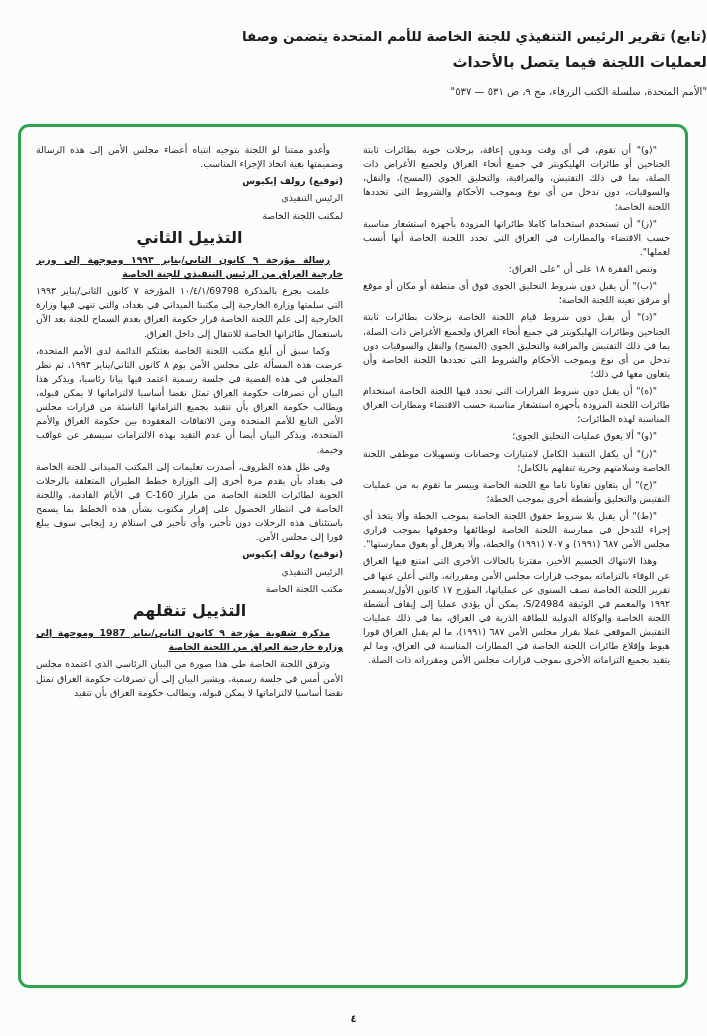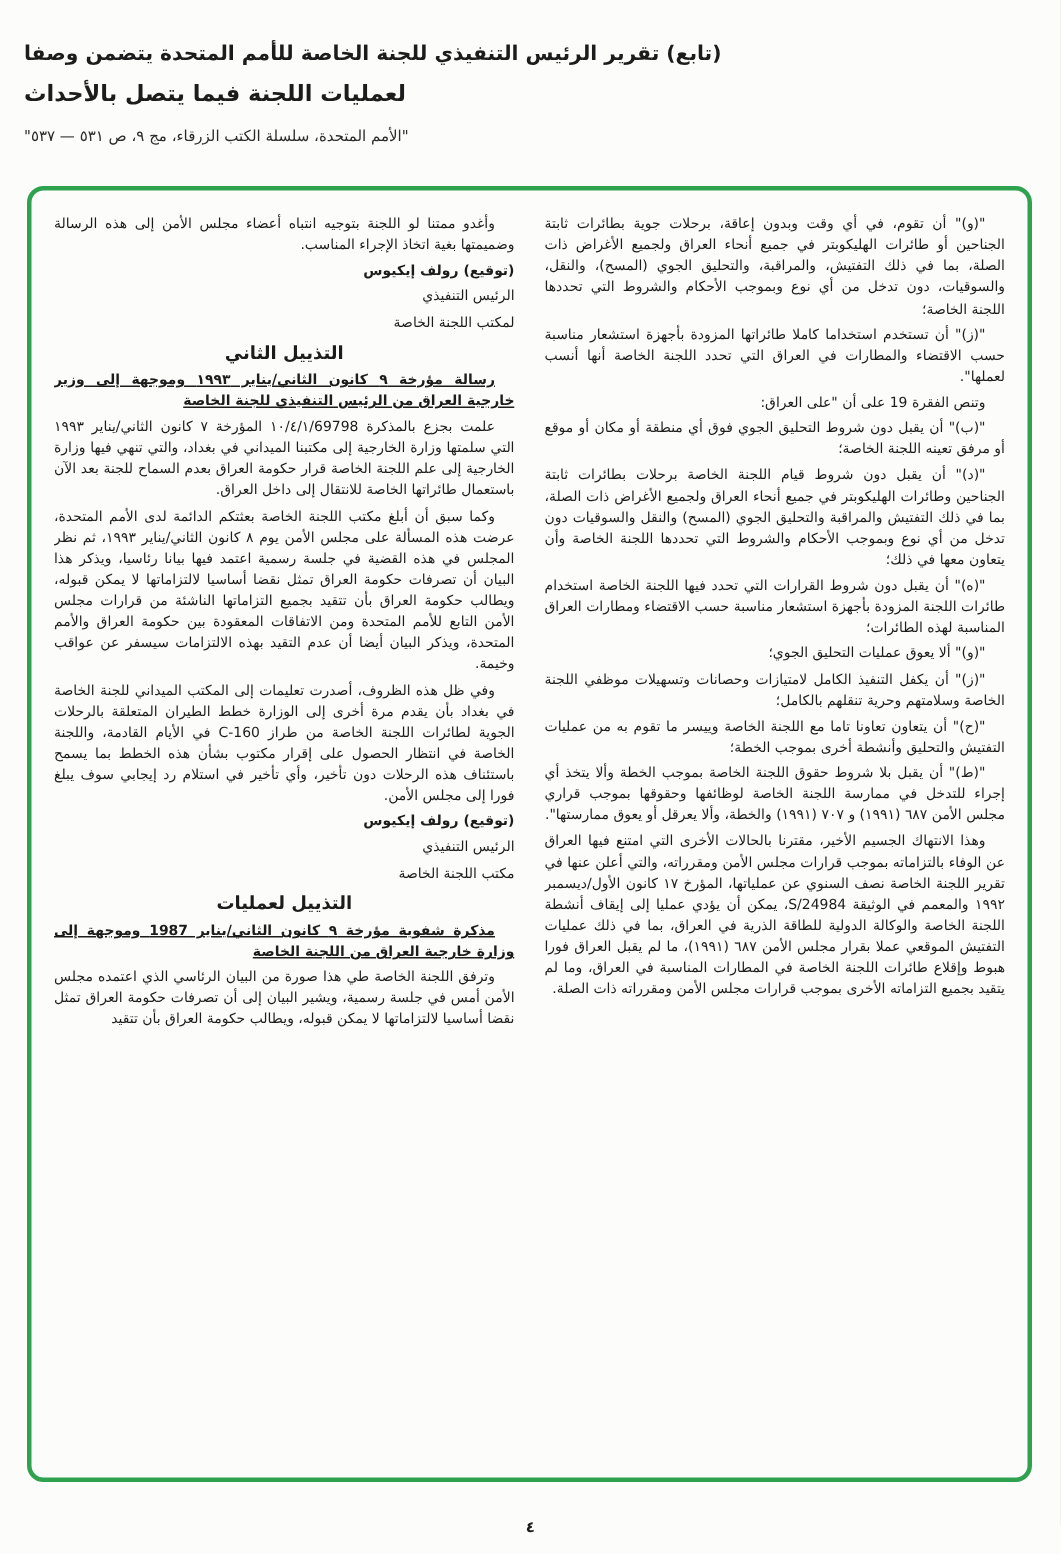--- a/index.html
+++ b/index.html
@@ -7,21 +7,21 @@
   .page {
     position:relative;
     width:707px; height:1036px;
     margin:0 auto;
     background:#fcfcfa;
     font-family:"DejaVu Sans", sans-serif;
     direction:rtl;
     color:#1c1c1c;
     overflow:hidden;
   }
-  .header { position:absolute; top:28px; left:16px; right:0; text-align:left; }
+  .header { position:absolute; top:28px; left:16px; right:0; text-align:right; }
   .title1 { font-size:13.5px; font-weight:bold; letter-spacing:.2px; }
   .title2 { font-size:15px; font-weight:bold; margin-top:9px; }
   .source { font-size:10px; margin-top:15px; color:#2a2a2a; }
 
   .frame {
     position:absolute; top:124px; left:18px;
     width:670px; height:864px;
     border:3px solid #2fa24f;
     border-radius:11px;
     padding:13px 15px;
@@ -33,21 +33,21 @@
     flex:1 1 0;
     overflow:hidden;
     font-size:9.3px;
     line-height:1.52;
     text-align:justify;
     text-justify:inter-word;
   }
   .col p { margin:3px 0; }
   .para { text-indent:13px; }
   .lead { font-weight:bold; text-indent:13px; margin:5px 0;text-decoration:underline; }
-  .heading { text-align:center; font-weight:bold; font-size:12px; margin:10px 0 5px; text-indent:0; }
+  .heading { text-align:center; font-weight:bold; font-size:16px; margin:10px 0 5px; text-indent:0; }
   .sig { font-weight:bold; margin:6px 16px 0 0; text-indent:0; }
   .sigsub { margin:1px 26px 0 0; text-indent:0; }
 
   .pagenum {
     position:absolute; bottom:12px; left:0; right:0;
     text-align:center; font-size:10px; font-weight:bold;
   }
 </style>
 </head>
 <body>
@@ -62,21 +62,21 @@
 
   <div class="frame">
     <div class="cols">
 
       <div class="col">
 
           <p class="para">"(و)" أن تقوم، في أي وقت وبدون إعاقة، برحلات جوية بطائرات ثابتة الجناحين أو طائرات الهليكوبتر في جميع أنحاء العراق ولجميع الأغراض ذات الصلة، بما في ذلك التفتيش، والمراقبة، والتحليق الجوي (المسح)، والنقل، والسوقيات، دون تدخل من أي نوع وبموجب الأحكام والشروط التي تحددها اللجنة الخاصة؛</p>
 
           <p class="para">"(ز)" أن تستخدم استخداما كاملا طائراتها المزودة بأجهزة استشعار مناسبة حسب الاقتضاء والمطارات في العراق التي تحدد اللجنة الخاصة أنها أنسب لعملها".</p>
 
-          <p class="para">وتنص الفقرة 19 على أن "على العراق:</p>
+          <p class="para">وتنص الفقرة ١٨ على أن "على العراق:</p>
 
           <p class="para">"(ب)" أن يقبل دون شروط التحليق الجوي فوق أي منطقة أو مكان أو موقع أو مرفق تعينه اللجنة الخاصة؛</p>
 
           <p class="para">"(د)" أن يقبل دون شروط قيام اللجنة الخاصة برحلات بطائرات ثابتة الجناحين وطائرات الهليكوبتر في جميع أنحاء العراق ولجميع الأغراض ذات الصلة، بما في ذلك التفتيش والمراقبة والتحليق الجوي (المسح) والنقل والسوقيات دون تدخل من أي نوع وبموجب الأحكام والشروط التي تحددها اللجنة الخاصة وأن يتعاون معها في ذلك؛</p>
 
           <p class="para">"(ه)" أن يقبل دون شروط القرارات التي تحدد فيها اللجنة الخاصة استخدام طائرات اللجنة المزودة بأجهزة استشعار مناسبة حسب الاقتضاء ومطارات العراق المناسبة لهذه الطائرات؛</p>
 
           <p class="para">"(و)" ألا يعوق عمليات التحليق الجوي؛</p>
 
           <p class="para">"(ز)" أن يكفل التنفيذ الكامل لامتيازات وحصانات وتسهيلات موظفي اللجنة الخاصة وسلامتهم وحرية تنقلهم بالكامل؛</p>
@@ -107,21 +107,21 @@
           <p class="para">وكما سبق أن أبلغ مكتب اللجنة الخاصة بعثتكم الدائمة لدى الأمم المتحدة، عرضت هذه المسألة على مجلس الأمن يوم ٨ كانون الثاني/يناير ١٩٩٣، ثم نظر المجلس في هذه القضية في جلسة رسمية اعتمد فيها بيانا رئاسيا، ويذكر هذا البيان أن تصرفات حكومة العراق تمثل نقضا أساسيا لالتزاماتها لا يمكن قبوله، ويطالب حكومة العراق بأن تتقيد بجميع التزاماتها الناشئة من قرارات مجلس الأمن التابع للأمم المتحدة ومن الاتفاقات المعقودة بين حكومة العراق والأمم المتحدة، ويذكر البيان أيضا أن عدم التقيد بهذه الالتزامات سيسفر عن عواقب وخيمة.</p>
 
           <p class="para">وفي ظل هذه الظروف، أصدرت تعليمات إلى المكتب الميداني للجنة الخاصة في بغداد بأن يقدم مرة أخرى إلى الوزارة خطط الطيران المتعلقة بالرحلات الجوية لطائرات اللجنة الخاصة من طراز C-160 في الأيام القادمة، واللجنة الخاصة في انتظار الحصول على إقرار مكتوب بشأن هذه الخطط بما يسمح باستئناف هذه الرحلات دون تأخير، وأي تأخير في استلام رد إيجابي سوف يبلغ فورا إلى مجلس الأمن.</p>
 
           <p class="sig">(توقيع) رولف إيكيوس</p>
 
           <p class="sigsub">الرئيس التنفيذي</p>
 
           <p class="sigsub">مكتب اللجنة الخاصة</p>
 
-          <p class="heading">التذييل لعمليات</p>
+          <p class="heading">التذييل تنقلهم</p>
 
           <p class="lead">مذكرة شفوية مؤرخة ٩ كانون الثاني/يناير 1987 وموجهة إلى وزارة خارجية العراق من اللجنة الخاصة</p>
 
 
           <p class="para">وترفق اللجنة الخاصة طي هذا صورة من البيان الرئاسي الذي اعتمده مجلس الأمن أمس في جلسة رسمية، ويشير البيان إلى أن تصرفات حكومة العراق تمثل نقضا أساسيا لالتزاماتها لا يمكن قبوله، ويطالب حكومة العراق بأن تتقيد</p>
         </div>
 
     </div>
   </div>
 

